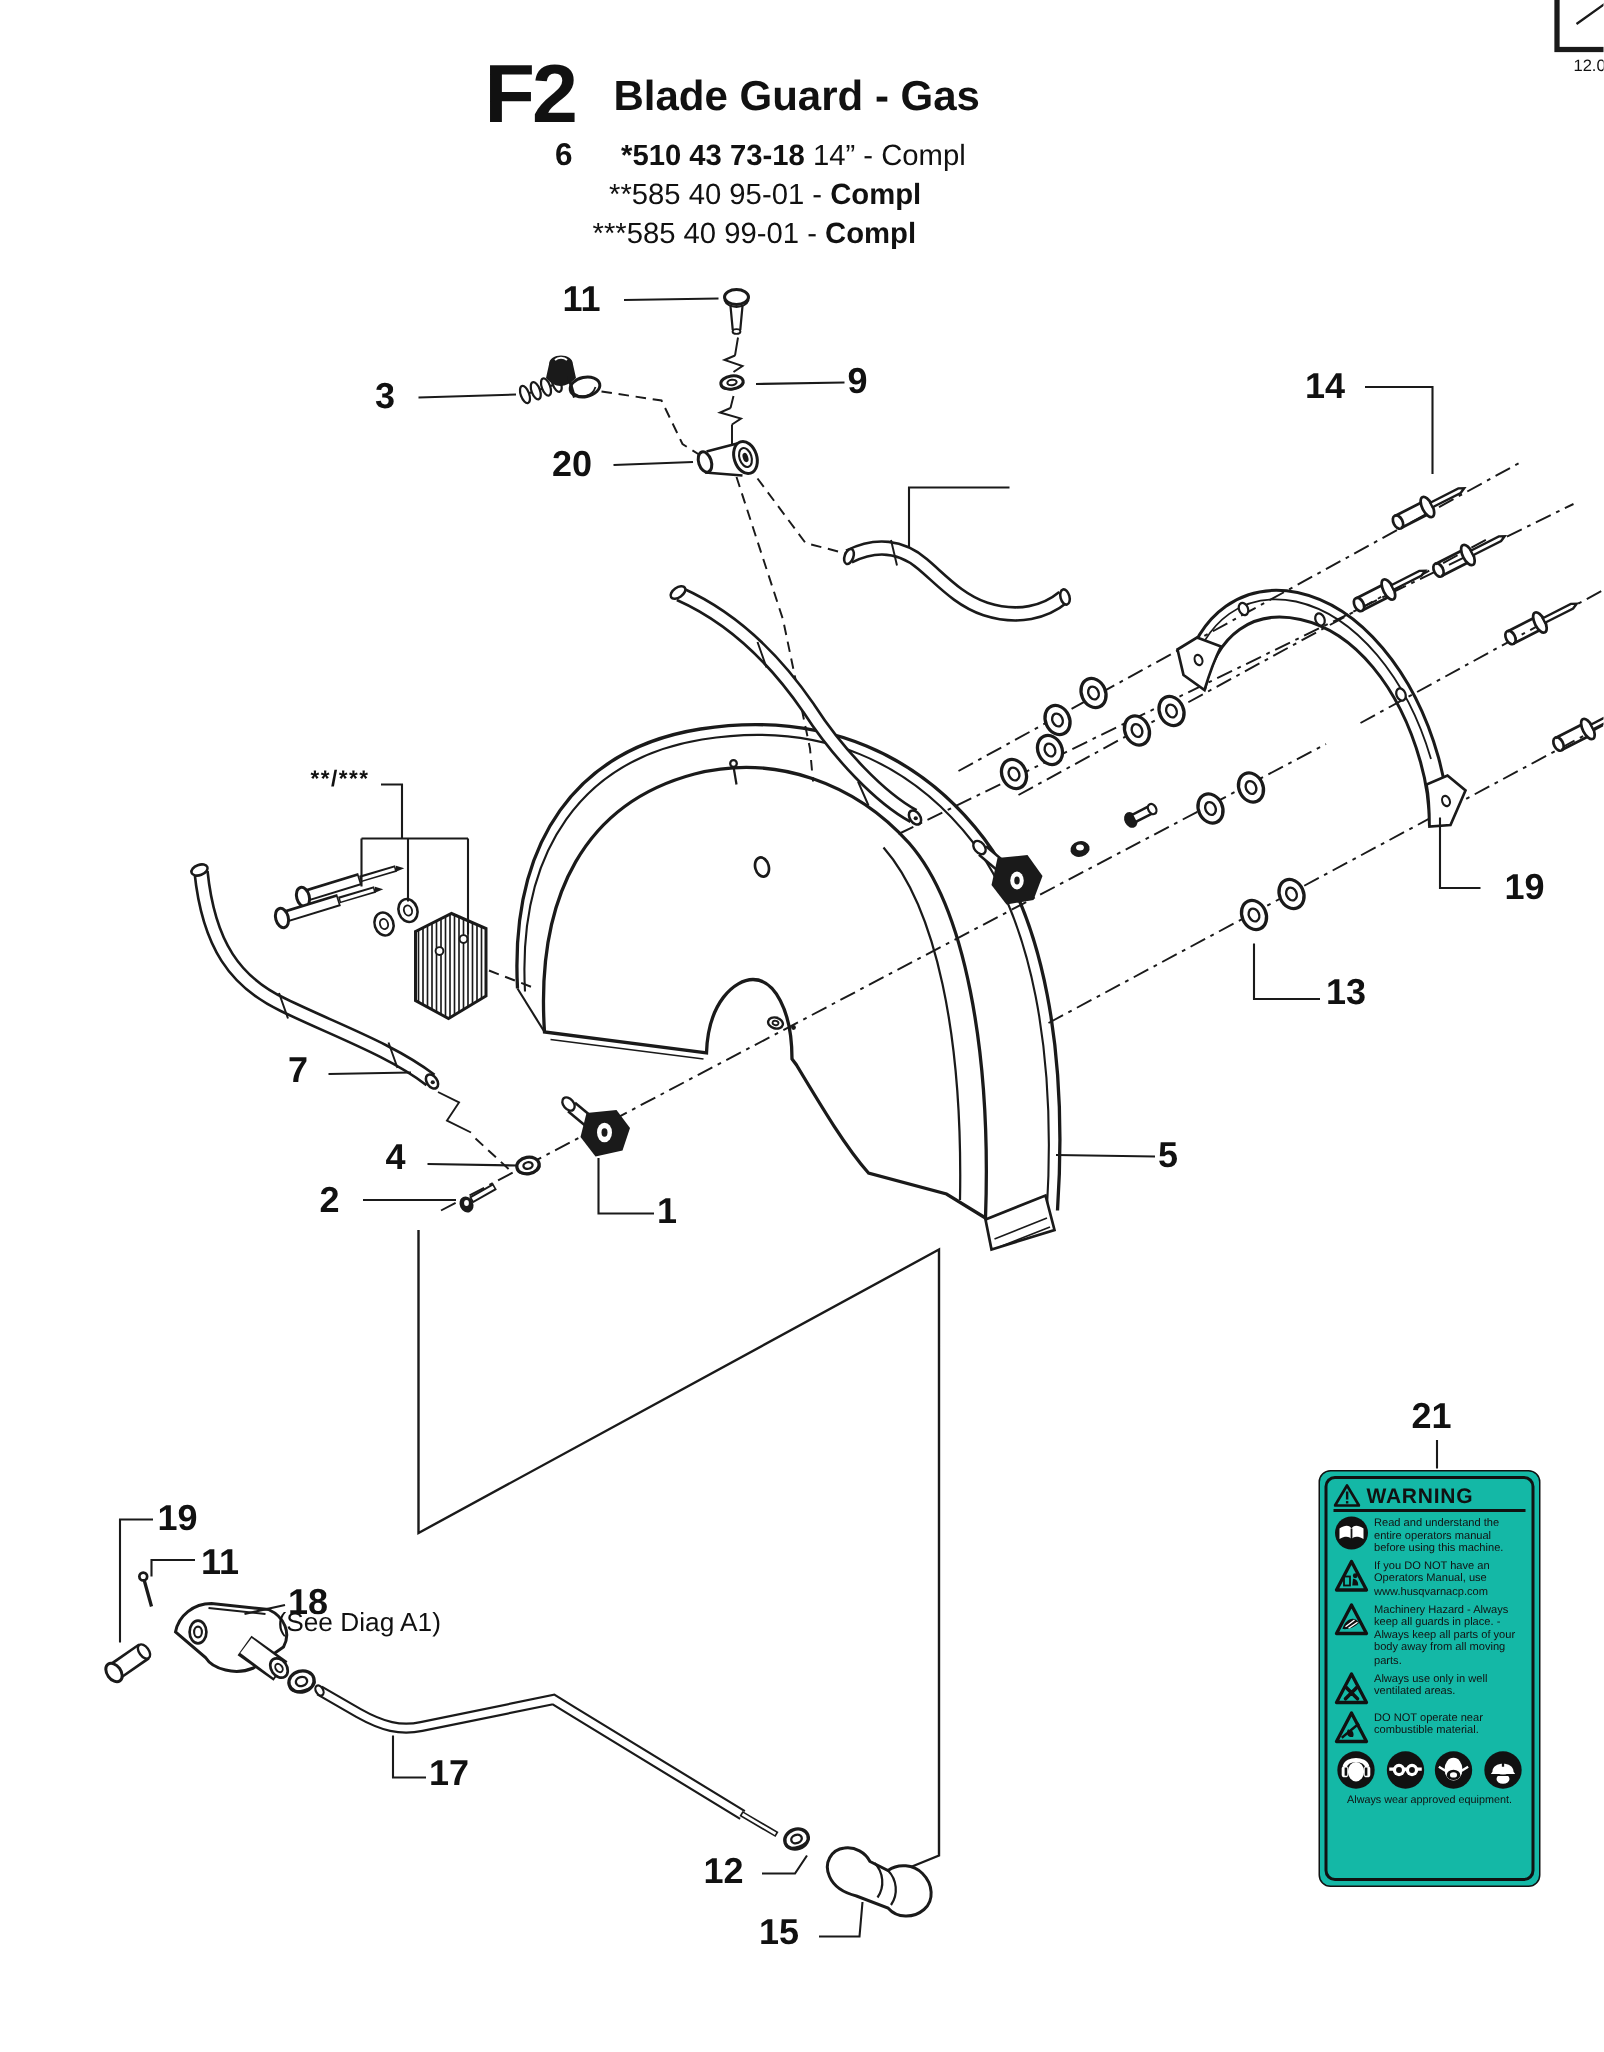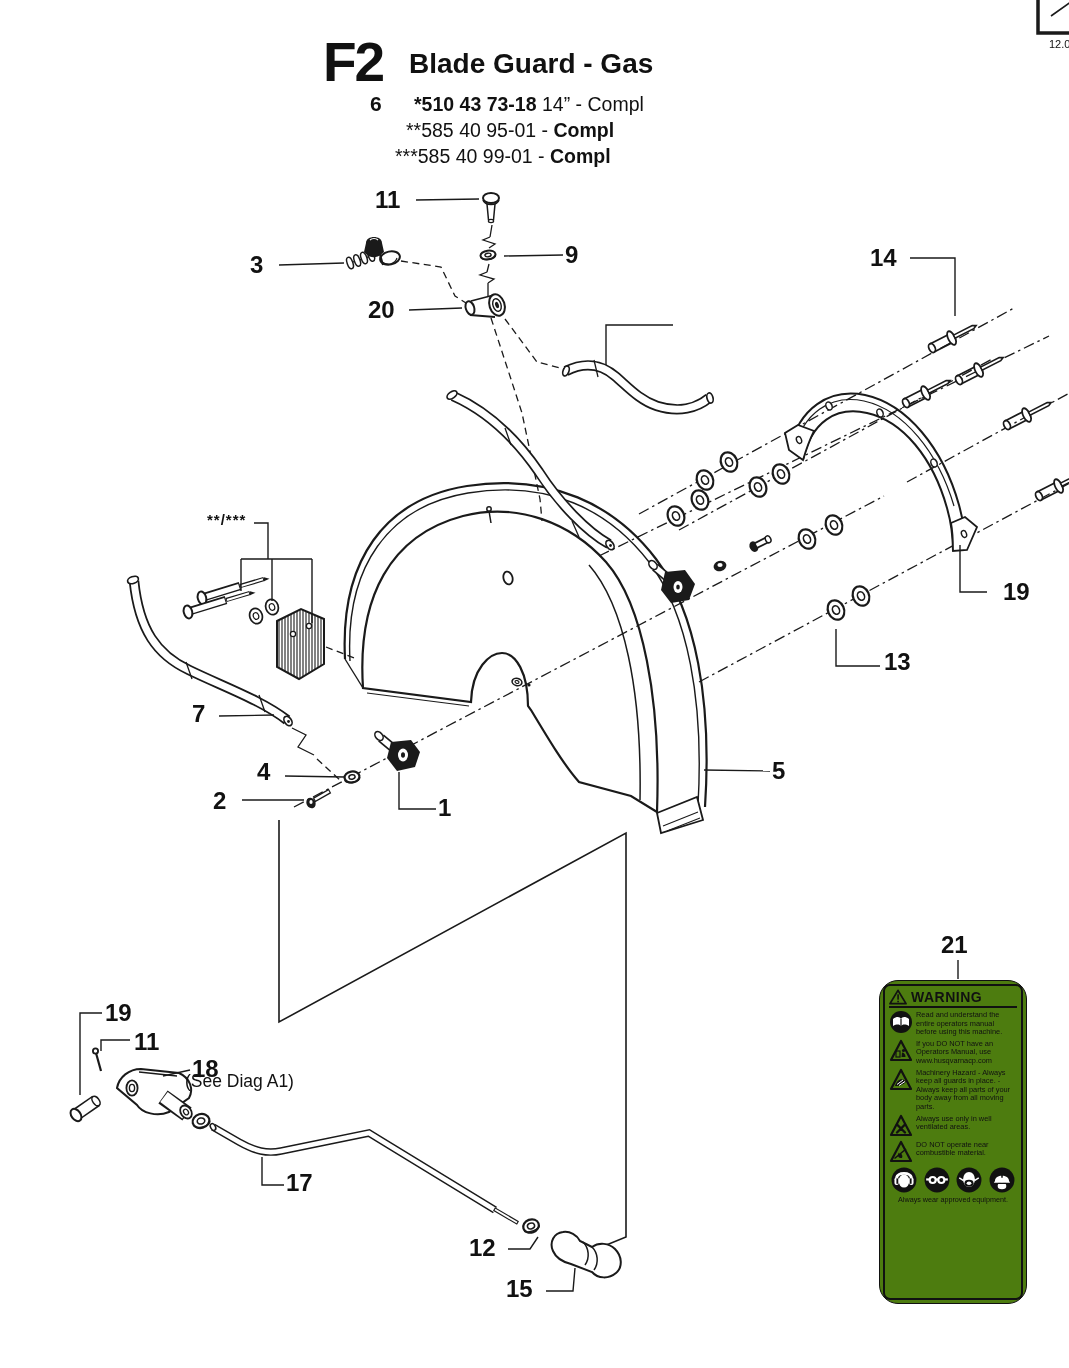--- a/index.html
+++ b/index.html
@@ -13,22 +13,22 @@
   .pline{font-size:19.5px;}
   .pbold{font-weight:bold;}
   .p1{left:375px;top:93px;}
   .p2{left:367px;top:119px;}
   .p3{left:356px;top:145px;}
   .date{left:1010px;top:38px;font-size:11px;}
   .star-label{left:168px;top:511px;font-size:15px;font-weight:bold;letter-spacing:1px;}
   .see-diag{left:146px;top:1071px;font-size:17.5px;}
   svg .ln{stroke:#1a1a1a;fill:none;}
   
-  .warn{position:absolute;left:840px;top:980px;width:148px;height:324px;
-        border:1.5px solid #111;border-radius:19px;padding:3px;box-sizing:border-box;background:#4d7c0f;}
+  .warn{position:absolute;left:840px;top:980px;width:148px;height:278px;
+        border:1.5px solid #111;border-radius:8px;padding:3px;box-sizing:border-box;background:#14b8a6;}
   .warn-inner{border:2.5px solid #111;border-radius:7px;height:100%;box-sizing:border-box;
         padding:3px 4px 2px 4px;display:flex;flex-direction:column;}
   .warn-head{display:flex;align-items:center;gap:4px;border-bottom:2px solid #111;
         padding-bottom:1px;margin-bottom:2px;}
   .warn-head .wtitle{font-weight:bold;font-size:14px;letter-spacing:0.5px;}
   .warn-row{display:flex;gap:3px;margin-bottom:2px;align-items:flex-start;}
   .warn-row .wicon{flex:0 0 24px;}
   .warn-row .wtext{font-size:7.4px;line-height:8.6px;padding-top:1px;}
   .warn-equip{display:flex;justify-content:space-between;padding:1px 2px;}
   .warn-foot{font-size:7.2px;text-align:center;margin-top:1px;}

